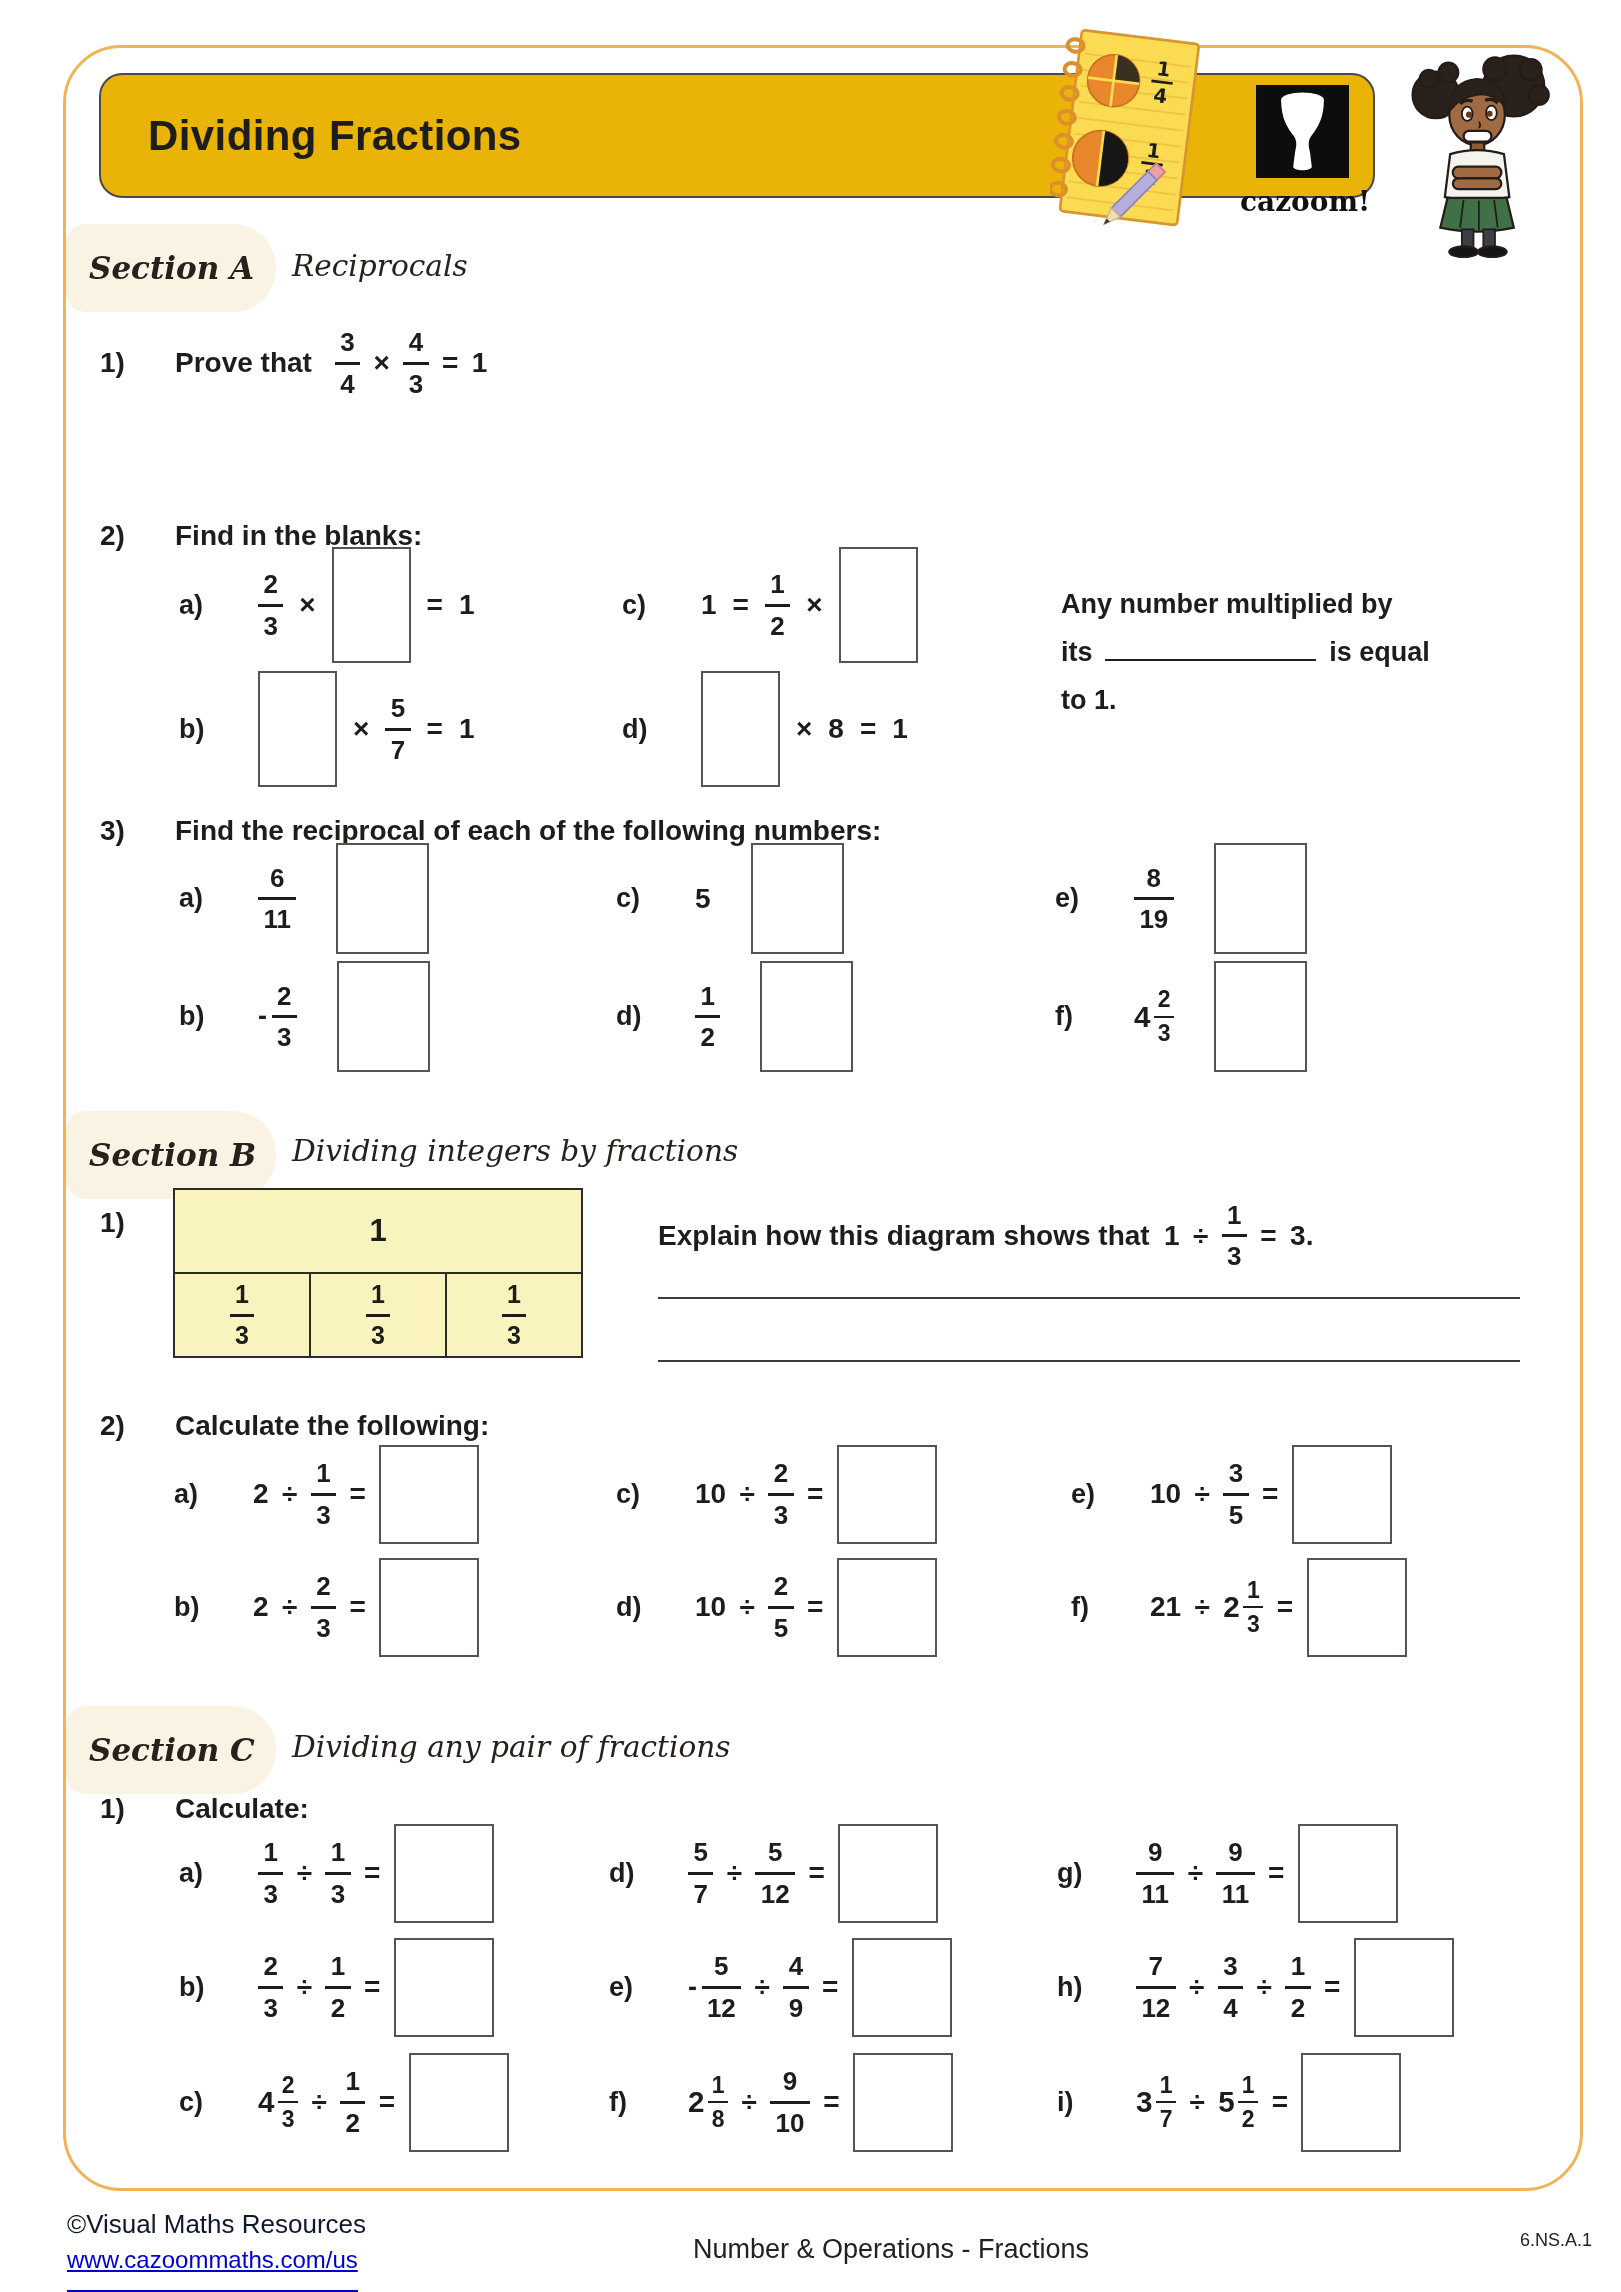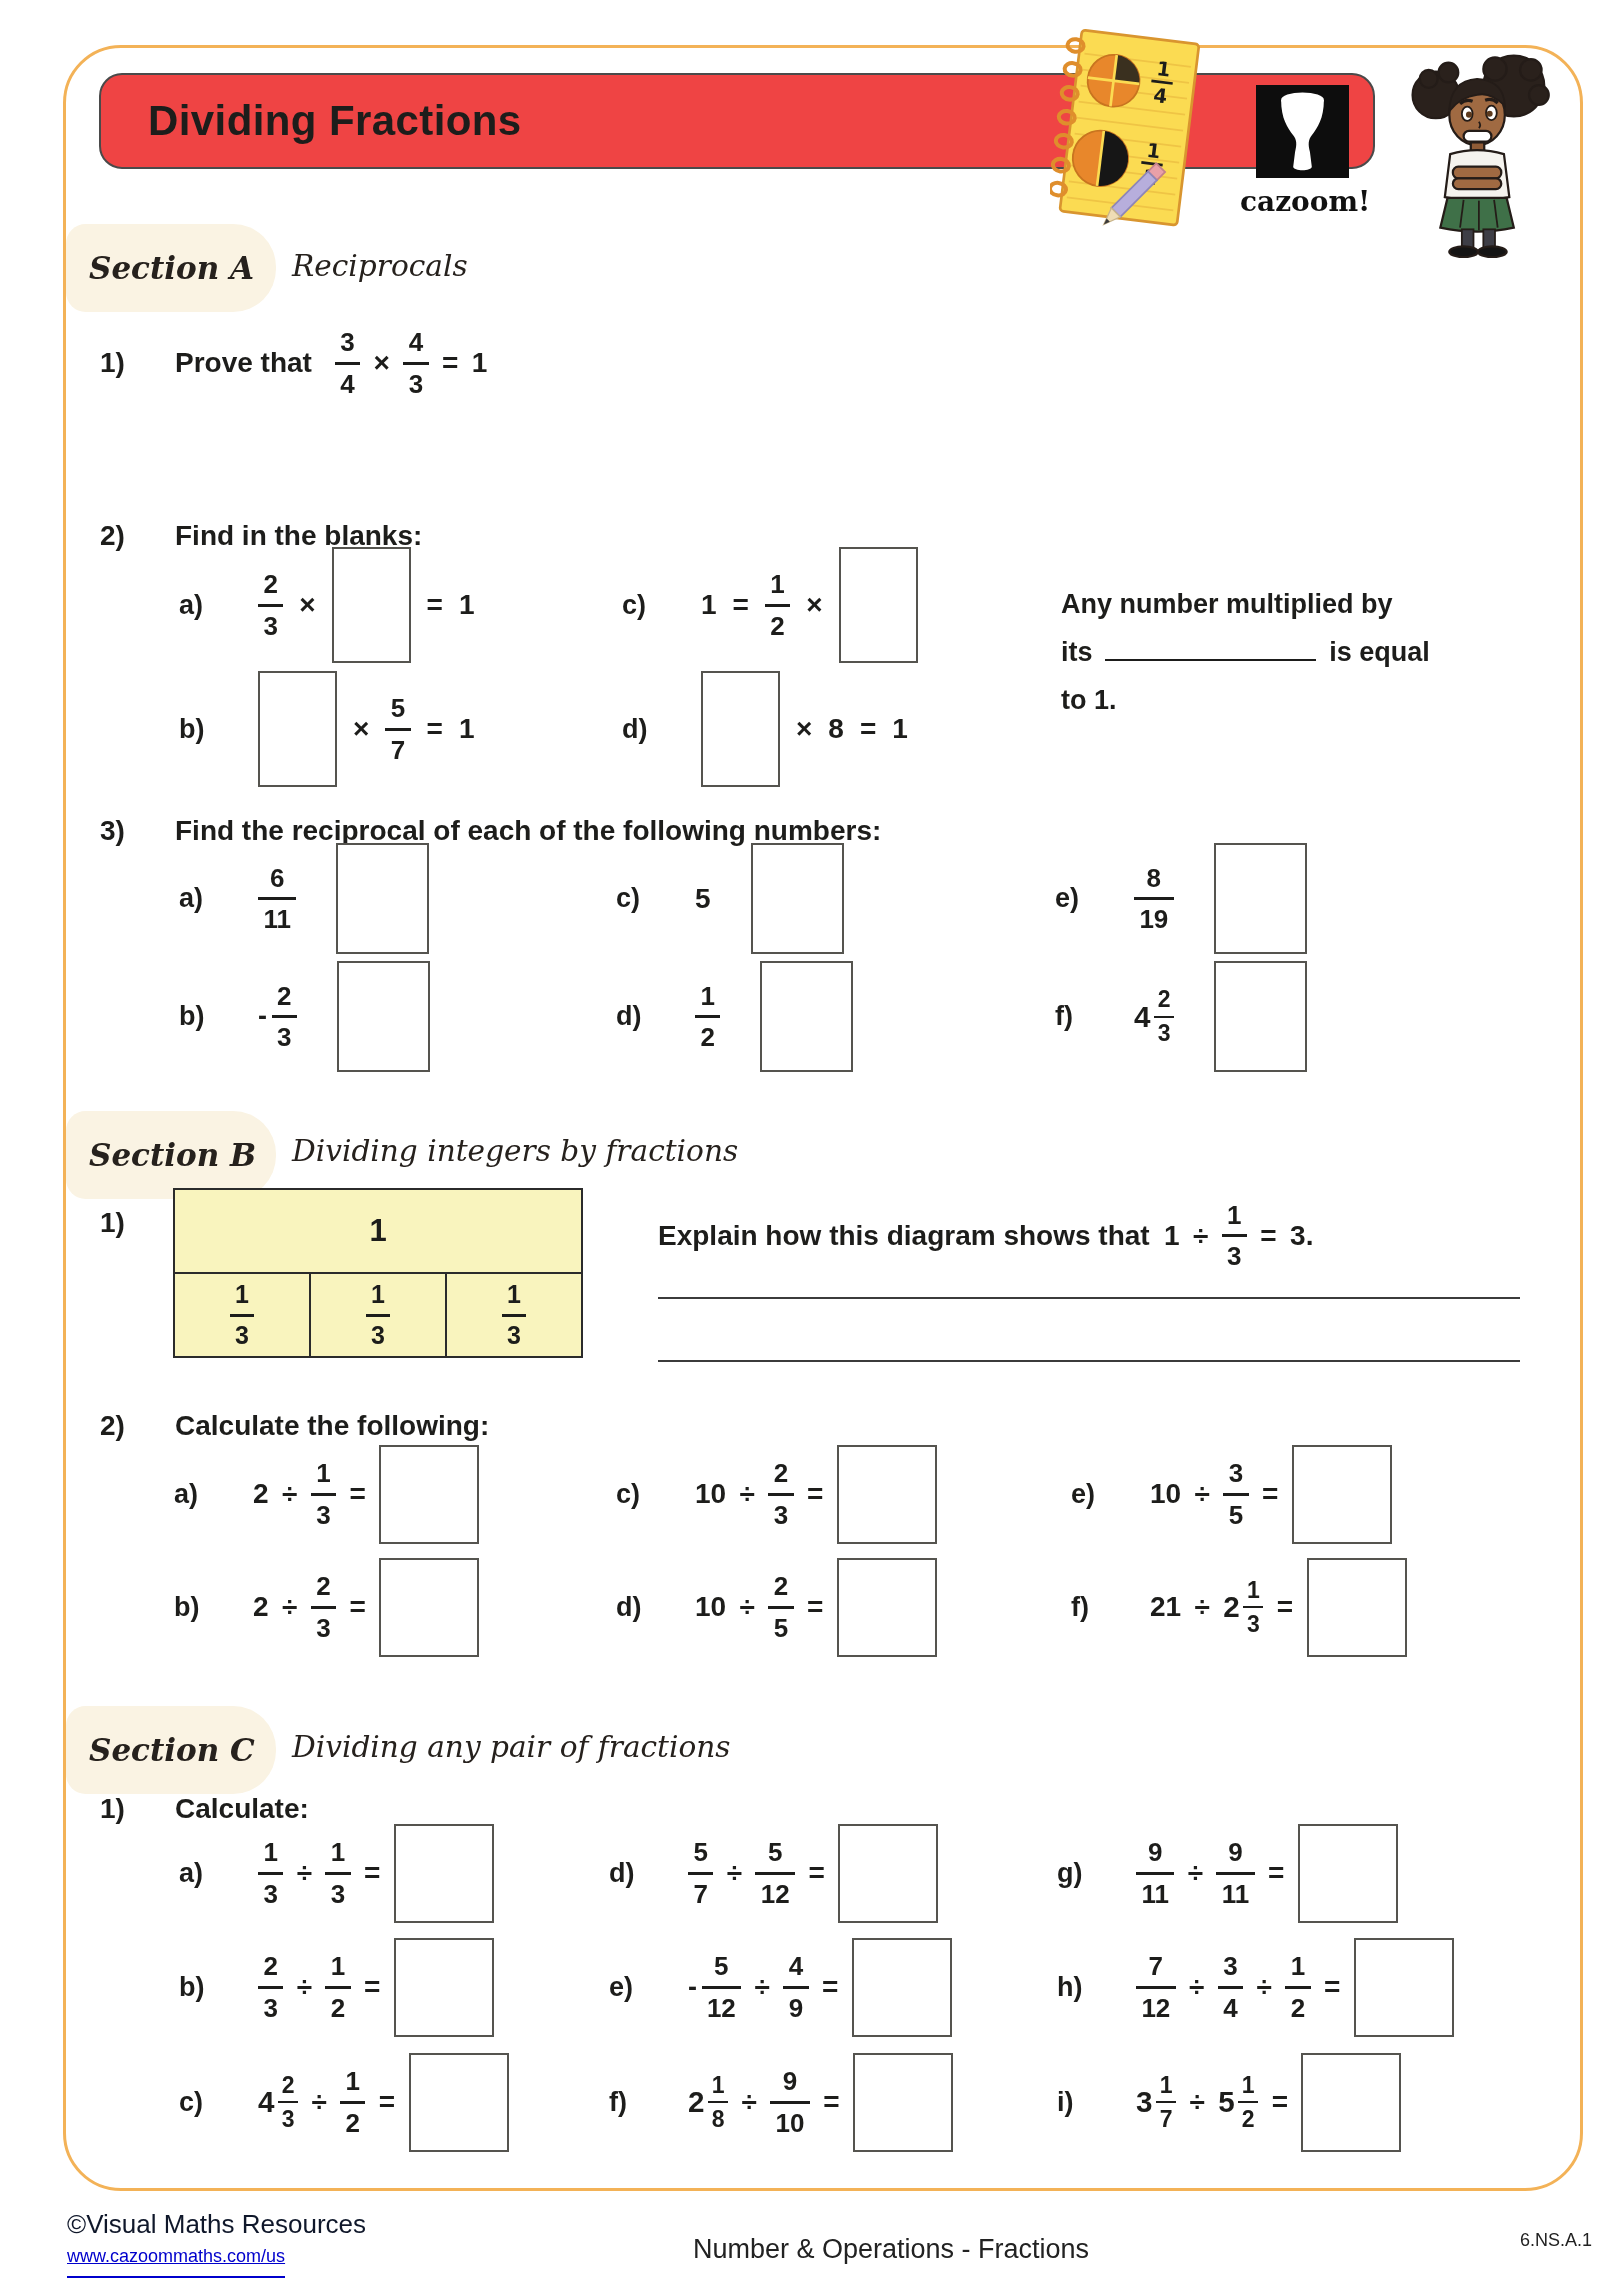--- a/index.html
+++ b/index.html
@@ -8,22 +8,22 @@
     font-family:"Liberation Sans",sans-serif;color:#1d1d1b;overflow:hidden;
   }
   .abs{position:absolute;}
   
   .page-border{
     position:absolute;left:63px;top:45px;width:1514px;height:2140px;
     border:3.6px solid #F3B257;border-radius:58px;background:#ffffff;
   }
   
   .title-box{
-    position:absolute;left:99px;top:73px;width:1276px;height:96px;
-    background:#ef4444;border:2.7px solid #4a4a4a;border-radius:23px;
+    position:absolute;left:99px;top:73px;width:1276px;height:125px;
+    background:#eab308;border:2.7px solid #4a4a4a;border-radius:23px;
     display:flex;align-items:center;padding-left:47px;box-sizing:border-box;
   }
   .title-box h1{margin:0;font-size:42px;font-weight:bold;letter-spacing:0.4px;color:#1d1d1b;}
   
   .logo-wrap{position:absolute;left:1240px;top:85px;width:125px;text-align:center;}
   .logo-square{width:93px;height:93px;background:#0d0d0d;margin:0 auto;}
   .logo-text{font-family:"DejaVu Serif",serif;font-weight:bold;font-size:28px;color:#111;margin-top:7px;}
   
   .section-tag{
     position:absolute;left:66px;width:210px;height:88px;background:#FAF3E3;
@@ -73,22 +73,22 @@
   .dg-top{height:82px;border-bottom:2.7px solid #2b2b2b;display:flex;align-items:center;
           justify-content:center;font-size:31px;font-weight:bold;}
   .dg-row{display:flex;height:82px;}
   .dg-cell{flex:1;display:flex;align-items:center;justify-content:center;
            border-right:2.7px solid #2b2b2b;}
   .dg-cell:last-child{border-right:none;}
   .dg-cell .frac{font-size:25px;}
   .ansline{position:absolute;left:658px;width:862px;height:0;border-top:2.7px solid #3b3b3b;}
   
   .foot-copy{position:absolute;left:67px;top:2209px;font-size:26px;color:#0f172a;}
-  .foot-link{position:absolute;left:67px;top:2246px;font-size:18px;color:#0000CC;
-             text-decoration:underline;border-bottom:2.2px solid #0000CC;padding-bottom:9px;}
+  .foot-link{position:absolute;left:67px;top:2246px;font-size:24px;color:#0000CC;
+             text-decoration:underline;border-bottom:2.2px solid #0000CC;padding-bottom:16px;}
   .foot-center{position:absolute;left:533px;top:2234px;width:716px;text-align:center;
                font-size:27px;color:#222;}
   .foot-code{position:absolute;right:30px;top:2230px;font-size:18px;color:#222;}
   svg text{font-family:"DejaVu Sans",sans-serif;}
 </style>
 </head>
 <body>
 
 <div class="page-border"></div>
 

